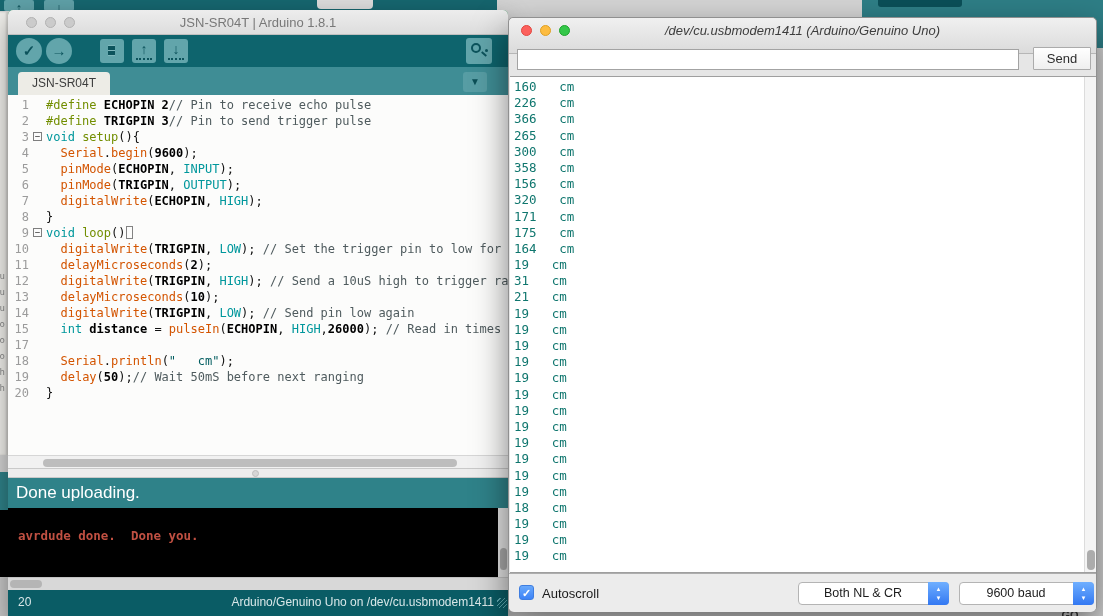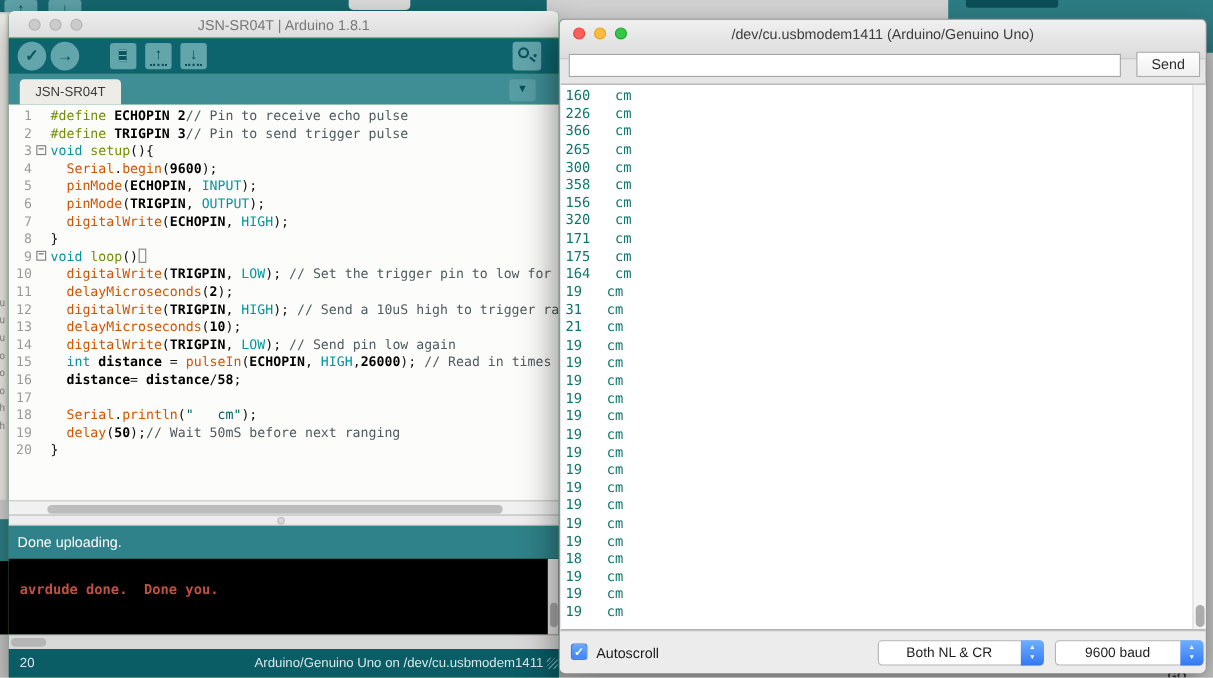--- a/index.html
+++ b/index.html
@@ -65,39 +65,39 @@
   .tk-p { color:#111; } .tk-b { color:#000; font-weight:bold; }
   .tk-k { color:#00979C; } .tk-f { color:#D35400; } .tk-pre { color:#728E00; }
   .tk-fn2 { color:#728E00; } .tk-c { color:#4F5B5E; } .tk-s { color:#005C5F; }
 
   .hscroll { left:0; top:445px; width:500px; height:13px; background:#F1F1F1; border-top:1px solid #D6D6D6; }
   .hthumb { position:absolute; left:35px; top:3px; width:414px; height:8px; border-radius:4px; background:#BDBDBD; }
   .divider { left:0; top:458px; width:500px; height:10px; background:#EDEDED;
     border-top:1px solid #C9C9C9; border-bottom:1px solid #C9C9C9; }
   .divknob { position:absolute; left:244px; top:1px; width:7px; height:7px; border-radius:50%; background:#D6D6D6; border:1px solid #BDBDBD; }
   .msgbar { left:0; top:468px; width:500px; height:30px; background:#2F8289; color:#FFF;
-    font-size:13px; line-height:30px; padding-left:8px; }
+    font-size:17px; line-height:30px; padding-left:8px; }
   .console { left:0; top:498px; width:500px; height:69px; background:#000; overflow:hidden; }
   .console-text { position:absolute; left:10px; top:20px; font-family:"DejaVu Sans Mono",monospace;
     font-size:12.5px; font-weight:bold; color:#C05042; white-space:pre; }
   .ctrack { position:absolute; right:0; top:0; width:10px; height:69px; background:#E3E3E3; }
   .cthumb { position:absolute; right:1px; top:40px; width:7px; height:22px; border-radius:4px; background:#A9A9A9; }
   .graybar { left:0; top:567px; width:500px; height:13px; background:#D8D8D8; border-top:1px solid #C2C2C2; }
   .gthumb { position:absolute; left:2px; top:2px; width:32px; height:8px; border-radius:4px; background:#B5B5B5; }
   .statusbar { left:0; top:580px; width:500px; height:26px; background:#0A5C65; color:#D9E7E8; font-size:12px; }
   .status-line { position:absolute; left:10px; top:5px; }
   .status-board { position:absolute; right:14px; top:5px; white-space:nowrap; }
   .grip { position:absolute; right:1px; top:8px; width:10px; height:10px;
     background:repeating-linear-gradient(135deg, transparent 0 2px, #5FA9B0 2px 3px); }
 
   
   #serial { left:508px; top:17px; width:589px; height:595px; border-radius:5px; background:#E6E6E6;
     box-shadow:0 14px 34px rgba(0,0,0,.5); border:1px solid #909090; }
   .ser-titlebar { left:0; top:0; width:587px; height:36px; border-radius:5px 5px 0 0;
-    background:linear-gradient(#F0F0F0,#DBDBDB); border-bottom:1px solid #B6B6B6; }
+    background:linear-gradient(#F0F0F0,#DBDBDB); border-bottom:1px solid #B6B6B6;font-style:italic; }
   .dot-red { background:#FC605C; border:1px solid #E2463F; }
   .dot-yellow { background:#FDBC40; border:1px solid #DFA023; }
   .dot-green { background:#34C749; border:1px solid #1EA32C; }
   .ser-title { width:100%; text-align:center; font-size:13px; color:#3D3D3D; line-height:26px; }
   .ser-input { position:absolute; left:8px; top:31px; width:502px; height:21px; background:#FFF;
     border:1px solid #A3A3A3; font-size:12px; padding:0 4px; outline:none; }
   .send-btn { position:absolute; left:524px; top:29px; width:58px; height:23px; border-radius:1px;
     background:linear-gradient(#FFFFFF,#EFEFEF); border:1px solid #ABABAB; font-size:13px; color:#2E2E2E;
     text-align:center; line-height:21px; }
   .ser-output { position:absolute; left:1px; top:58px; width:586px; height:497px; background:#FFF;
@@ -195,21 +195,20 @@
         <div class="cl"><span class="gut">6</span><span class="fslot"></span><span><span class="tk-p">  </span><span class="tk-f">pinMode</span><span class="tk-p">(</span><span class="tk-b">TRIGPIN</span><span class="tk-p">, </span><span class="tk-k">OUTPUT</span><span class="tk-p">);</span></span></div>
         <div class="cl"><span class="gut">7</span><span class="fslot"></span><span><span class="tk-p">  </span><span class="tk-f">digitalWrite</span><span class="tk-p">(</span><span class="tk-b">ECHOPIN</span><span class="tk-p">, </span><span class="tk-k">HIGH</span><span class="tk-p">);</span></span></div>
         <div class="cl"><span class="gut">8</span><span class="fslot"></span><span><span class="tk-p">}</span></span></div>
         <div class="cl"><span class="gut">9</span><span class="fslot"><span class="fbox">−</span></span><span><span class="tk-k">void </span><span class="tk-fn2">loop</span><span class="tk-p">()</span><span class="cursorbox"></span></span></div>
         <div class="cl"><span class="gut">10</span><span class="fslot"></span><span><span class="tk-p">  </span><span class="tk-f">digitalWrite</span><span class="tk-p">(</span><span class="tk-b">TRIGPIN</span><span class="tk-p">, </span><span class="tk-k">LOW</span><span class="tk-p">);</span><span class="tk-c"> // Set the trigger pin to low for</span></span></div>
         <div class="cl"><span class="gut">11</span><span class="fslot"></span><span><span class="tk-p">  </span><span class="tk-f">delayMicroseconds</span><span class="tk-p">(</span><span class="tk-b">2</span><span class="tk-p">);</span></span></div>
         <div class="cl"><span class="gut">12</span><span class="fslot"></span><span><span class="tk-p">  </span><span class="tk-f">digitalWrite</span><span class="tk-p">(</span><span class="tk-b">TRIGPIN</span><span class="tk-p">, </span><span class="tk-k">HIGH</span><span class="tk-p">);</span><span class="tk-c"> // Send a 10uS high to trigger ra</span></span></div>
         <div class="cl"><span class="gut">13</span><span class="fslot"></span><span><span class="tk-p">  </span><span class="tk-f">delayMicroseconds</span><span class="tk-p">(</span><span class="tk-b">10</span><span class="tk-p">);</span></span></div>
         <div class="cl"><span class="gut">14</span><span class="fslot"></span><span><span class="tk-p">  </span><span class="tk-f">digitalWrite</span><span class="tk-p">(</span><span class="tk-b">TRIGPIN</span><span class="tk-p">, </span><span class="tk-k">LOW</span><span class="tk-p">);</span><span class="tk-c"> // Send pin low again</span></span></div>
         <div class="cl"><span class="gut">15</span><span class="fslot"></span><span><span class="tk-p">  </span><span class="tk-k">int</span><span class="tk-b"> distance</span><span class="tk-p"> = </span><span class="tk-f">pulseIn</span><span class="tk-p">(</span><span class="tk-b">ECHOPIN</span><span class="tk-p">, </span><span class="tk-k">HIGH</span><span class="tk-p">,</span><span class="tk-b">26000</span><span class="tk-p">);</span><span class="tk-c"> // Read in times</span></span></div>
-        <div class="cl"><span class="gut">16</span><span class="fslot"></span><span><span class="tk-p">  </span><span class="tk-b">distance</span><span class="tk-p">= </span><span class="tk-b">distance</span><span class="tk-p">/</span><span class="tk-b">58</span><span class="tk-p">;</span></span></div>
         <div class="cl"><span class="gut">17</span><span class="fslot"></span></div>
         <div class="cl"><span class="gut">18</span><span class="fslot"></span><span><span class="tk-p">  </span><span class="tk-f">Serial</span><span class="tk-p">.</span><span class="tk-f">println</span><span class="tk-p">(</span><span class="tk-s">"   cm"</span><span class="tk-p">);</span></span></div>
         <div class="cl"><span class="gut">19</span><span class="fslot"></span><span><span class="tk-p">  </span><span class="tk-f">delay</span><span class="tk-p">(</span><span class="tk-b">50</span><span class="tk-p">);</span><span class="tk-c">// Wait 50mS before next ranging</span></span></div>
         <div class="cl"><span class="gut">20</span><span class="fslot"></span><span><span class="tk-p">}</span></span></div>
       </div>
 
     <div class="abs hscroll">
       <div class="hthumb"></div>
     </div>
     <div class="abs divider">

